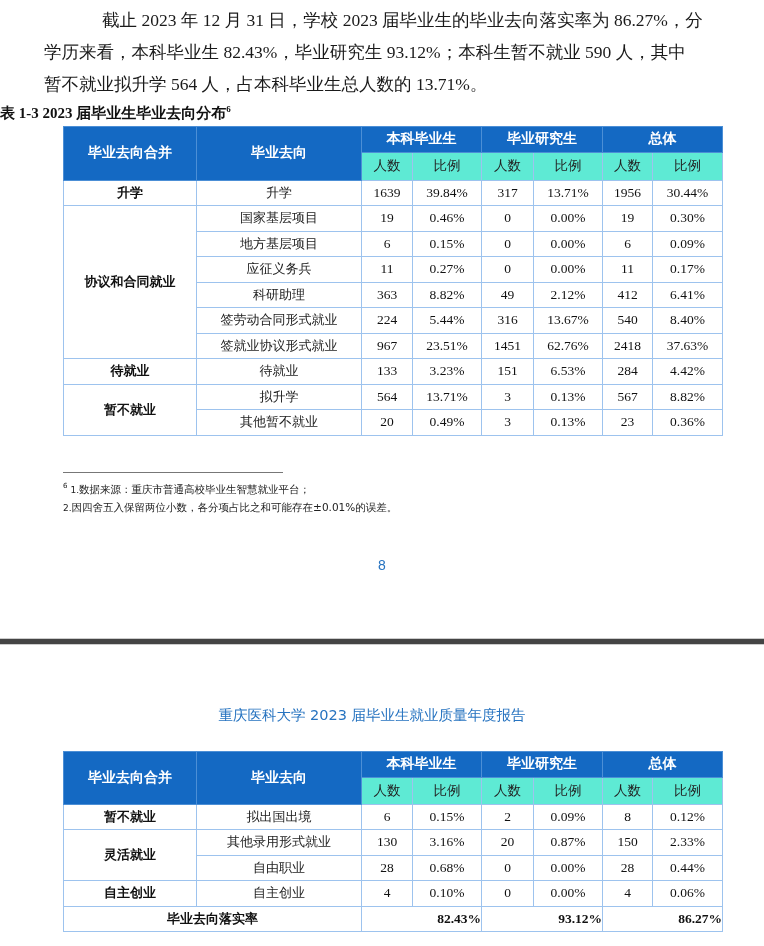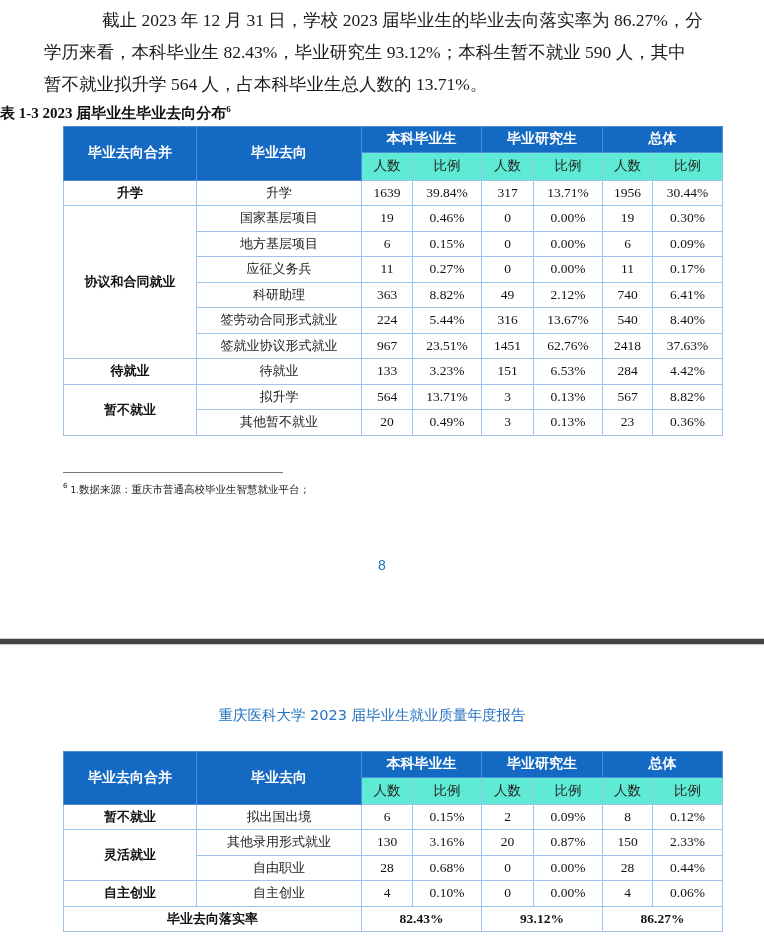--- a/index.html
+++ b/index.html
@@ -30,21 +30,21 @@
   }
   table.data th {
     background: #1469c3; color: #fff; font-family: "DejaVu Sans", sans-serif;
     font-weight: bold; font-size: 14px; border-color: #4c8fd6;
   }
   table.data tr.subhead td { background: #5eead4; color: #222; font-size: 13.5px;
     font-family: "DejaVu Sans", sans-serif; font-weight: normal; }
   table.data td.group { font-family: "DejaVu Sans", sans-serif; font-weight: bold; font-size: 13px; }
   table.data td.item { font-family: "DejaVu Sans", sans-serif; font-size: 13px; color: #222; }
   table.data td.total-label { font-family: "DejaVu Sans", sans-serif; font-weight: bold; font-size: 13px; }
-  table.data td.total-val { font-weight: bold; }
+  table.data td.total-val { font-weight: bold; text-align: right; }
   .fn-rule { position: absolute; left: 63px; top: 472px; width: 220px; height: 1px; background: #777; }
   .footnotes {
     position: absolute; left: 63px; top: 478px; font-family: "DejaVu Sans", sans-serif;
     font-size: 10.5px; line-height: 17.5px; color: #222;
   }
   .footnotes .fn-mark { font-size: 7px; vertical-align: super; margin-right: 3px; }
   .footnotes .sub { font-size: 9px; }
   .page-num {
     position: absolute; top: 557px; left: 0; width: 764px; text-align: center;
     font-family: "Liberation Sans", sans-serif; font-size: 14px; color: #2673c0;
@@ -135,21 +135,21 @@
     <td>0.00%</td>
     <td>11</td>
     <td>0.17%</td>
   </tr>
   <tr>
     <td class="item">科研助理</td>
     <td>363</td>
     <td>8.82%</td>
     <td>49</td>
     <td>2.12%</td>
-    <td>740</td>
+    <td>412</td>
     <td>6.41%</td>
   </tr>
   <tr>
     <td class="item">签劳动合同形式就业</td>
     <td>224</td>
     <td>5.44%</td>
     <td>316</td>
     <td>13.67%</td>
     <td>540</td>
     <td>8.40%</td>
@@ -191,20 +191,21 @@
     <td>0.13%</td>
     <td>23</td>
     <td>0.36%</td>
   </tr>
 </tbody>
   </table>
 
 <div class="fn-rule"></div>
 <div class="footnotes">
   <div><span class="fn-mark">6</span><span class="sub">1.</span><span>数据来源：重庆市普通高校毕业生智慧就业平台；</span></div>
+  <div><span class="sub">2.</span><span>因四舍五入保留两位小数，各分项占比之和可能存在±0.01%的误差。</span></div>
 </div>
 
 <div class="page-num">8</div>
 <div class="page-sep"></div>
 <div class="running-header">重庆医科大学 2023 届毕业生就业质量年度报告</div>
 
 <table class="data" style="top:751px;">
   <colgroup>
     <col style="width:133px">
       <col style="width:165px">

